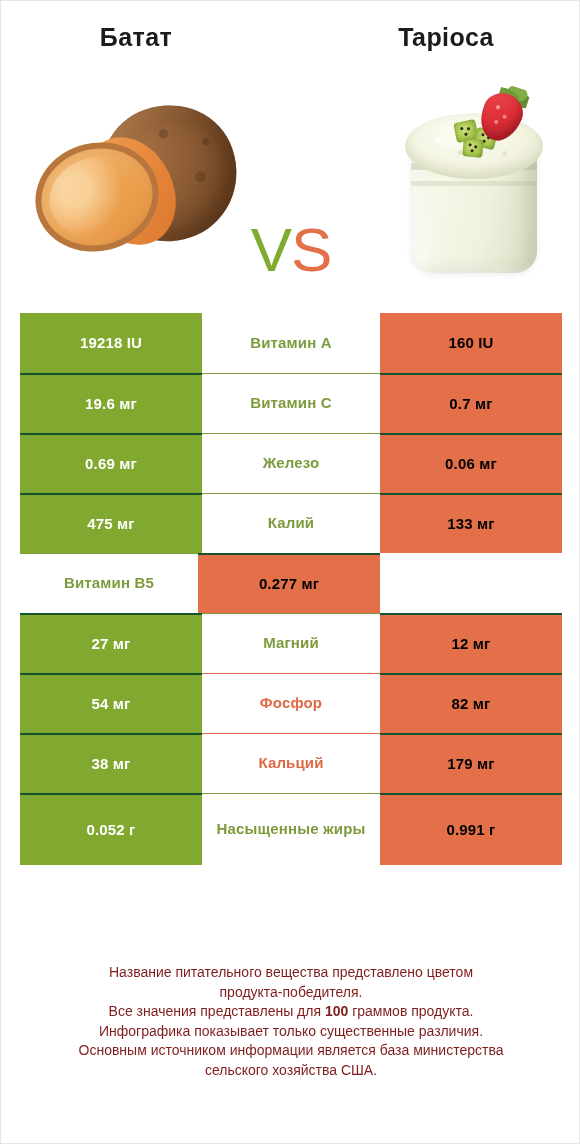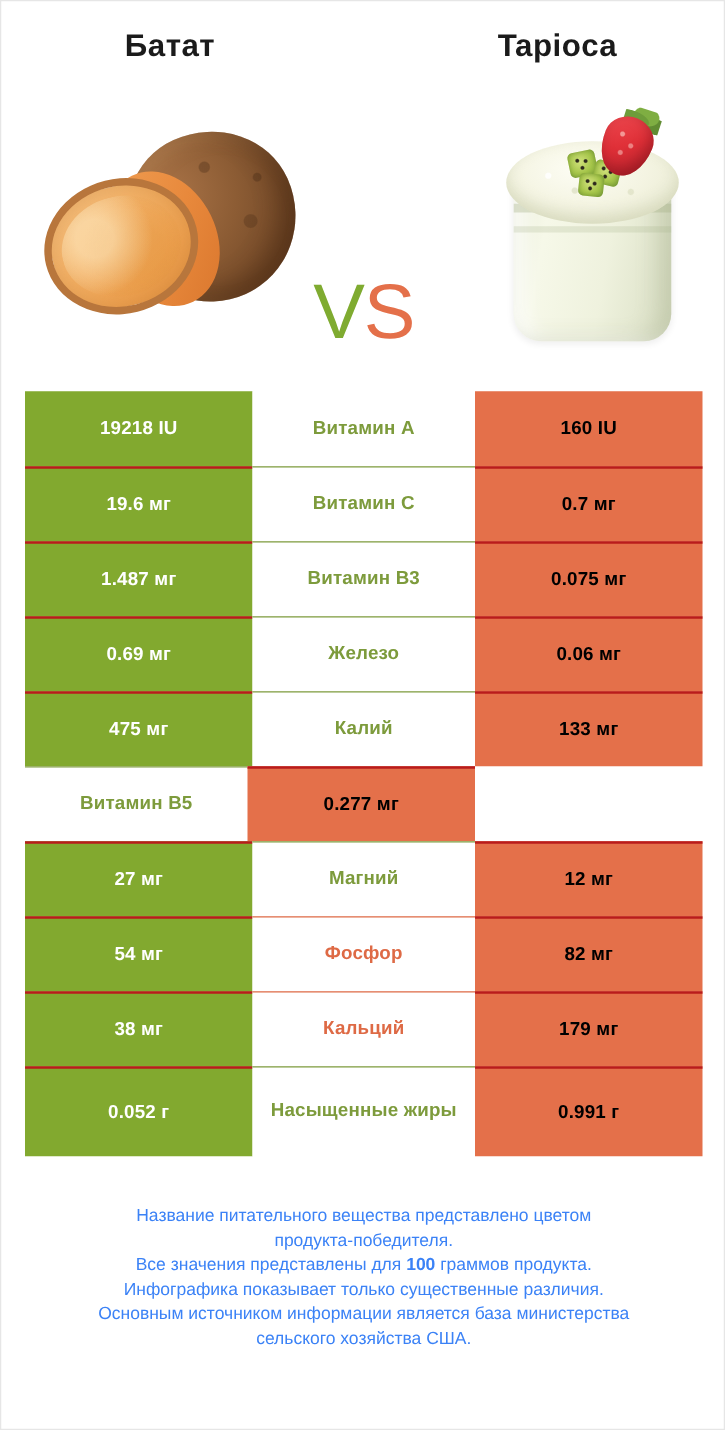--- a/index.html
+++ b/index.html
@@ -298,32 +298,32 @@
     background: #ffffff;
     padding: 0 6px;
     font-weight: 700;
   }
   .cell-mid.win-green { color: #7d9b3c; }
   .cell-mid.win-orange { color: #de6a45; }
 
   
   .row + .row .cell-mid { border-top: 1px solid currentColor; }
   .row + .row .cell-left,
-  .row + .row .cell-right { border-top: 2px solid #b91c1c; }
+  .row + .row .cell-right { border-top: 2px solid #14532d; }
 
   
   .footer {
     position: absolute;
     left: 22px;
     top: 962px;
     width: 536px;
     text-align: center;
     font-size: 14px;
     line-height: 19.5px;
-    color: #3b82f6;
+    color: #7f1d1d;
     font-weight: 400;
   }
   .footer p { margin: 0; }
   .footer .b { font-weight: 700; }
 </style>
 </head>
 <body>
 
 <div class="page">
 
@@ -362,25 +362,20 @@
         <div class="cell cell-left">19218 IU</div>
         <div class="cell cell-mid win-green">Витамин А</div>
         <div class="cell cell-right">160 IU</div>
       </div>
       <div class="row" style="height: 60px;">
         <div class="cell cell-left">19.6 мг</div>
         <div class="cell cell-mid win-green">Витамин C</div>
         <div class="cell cell-right">0.7 мг</div>
       </div>
       <div class="row" style="height: 60px;">
-        <div class="cell cell-left">1.487 мг</div>
-        <div class="cell cell-mid win-green">Витамин B3</div>
-        <div class="cell cell-right">0.075 мг</div>
-      </div>
-      <div class="row" style="height: 60px;">
         <div class="cell cell-left">0.69 мг</div>
         <div class="cell cell-mid win-green">Железо</div>
         <div class="cell cell-right">0.06 мг</div>
       </div>
       <div class="row" style="height: 60px;">
         <div class="cell cell-left">475 мг</div>
         <div class="cell cell-mid win-green">Калий</div>
         <div class="cell cell-right">133 мг</div>
       </div>
       <div class="row" style="height: 60px;">

